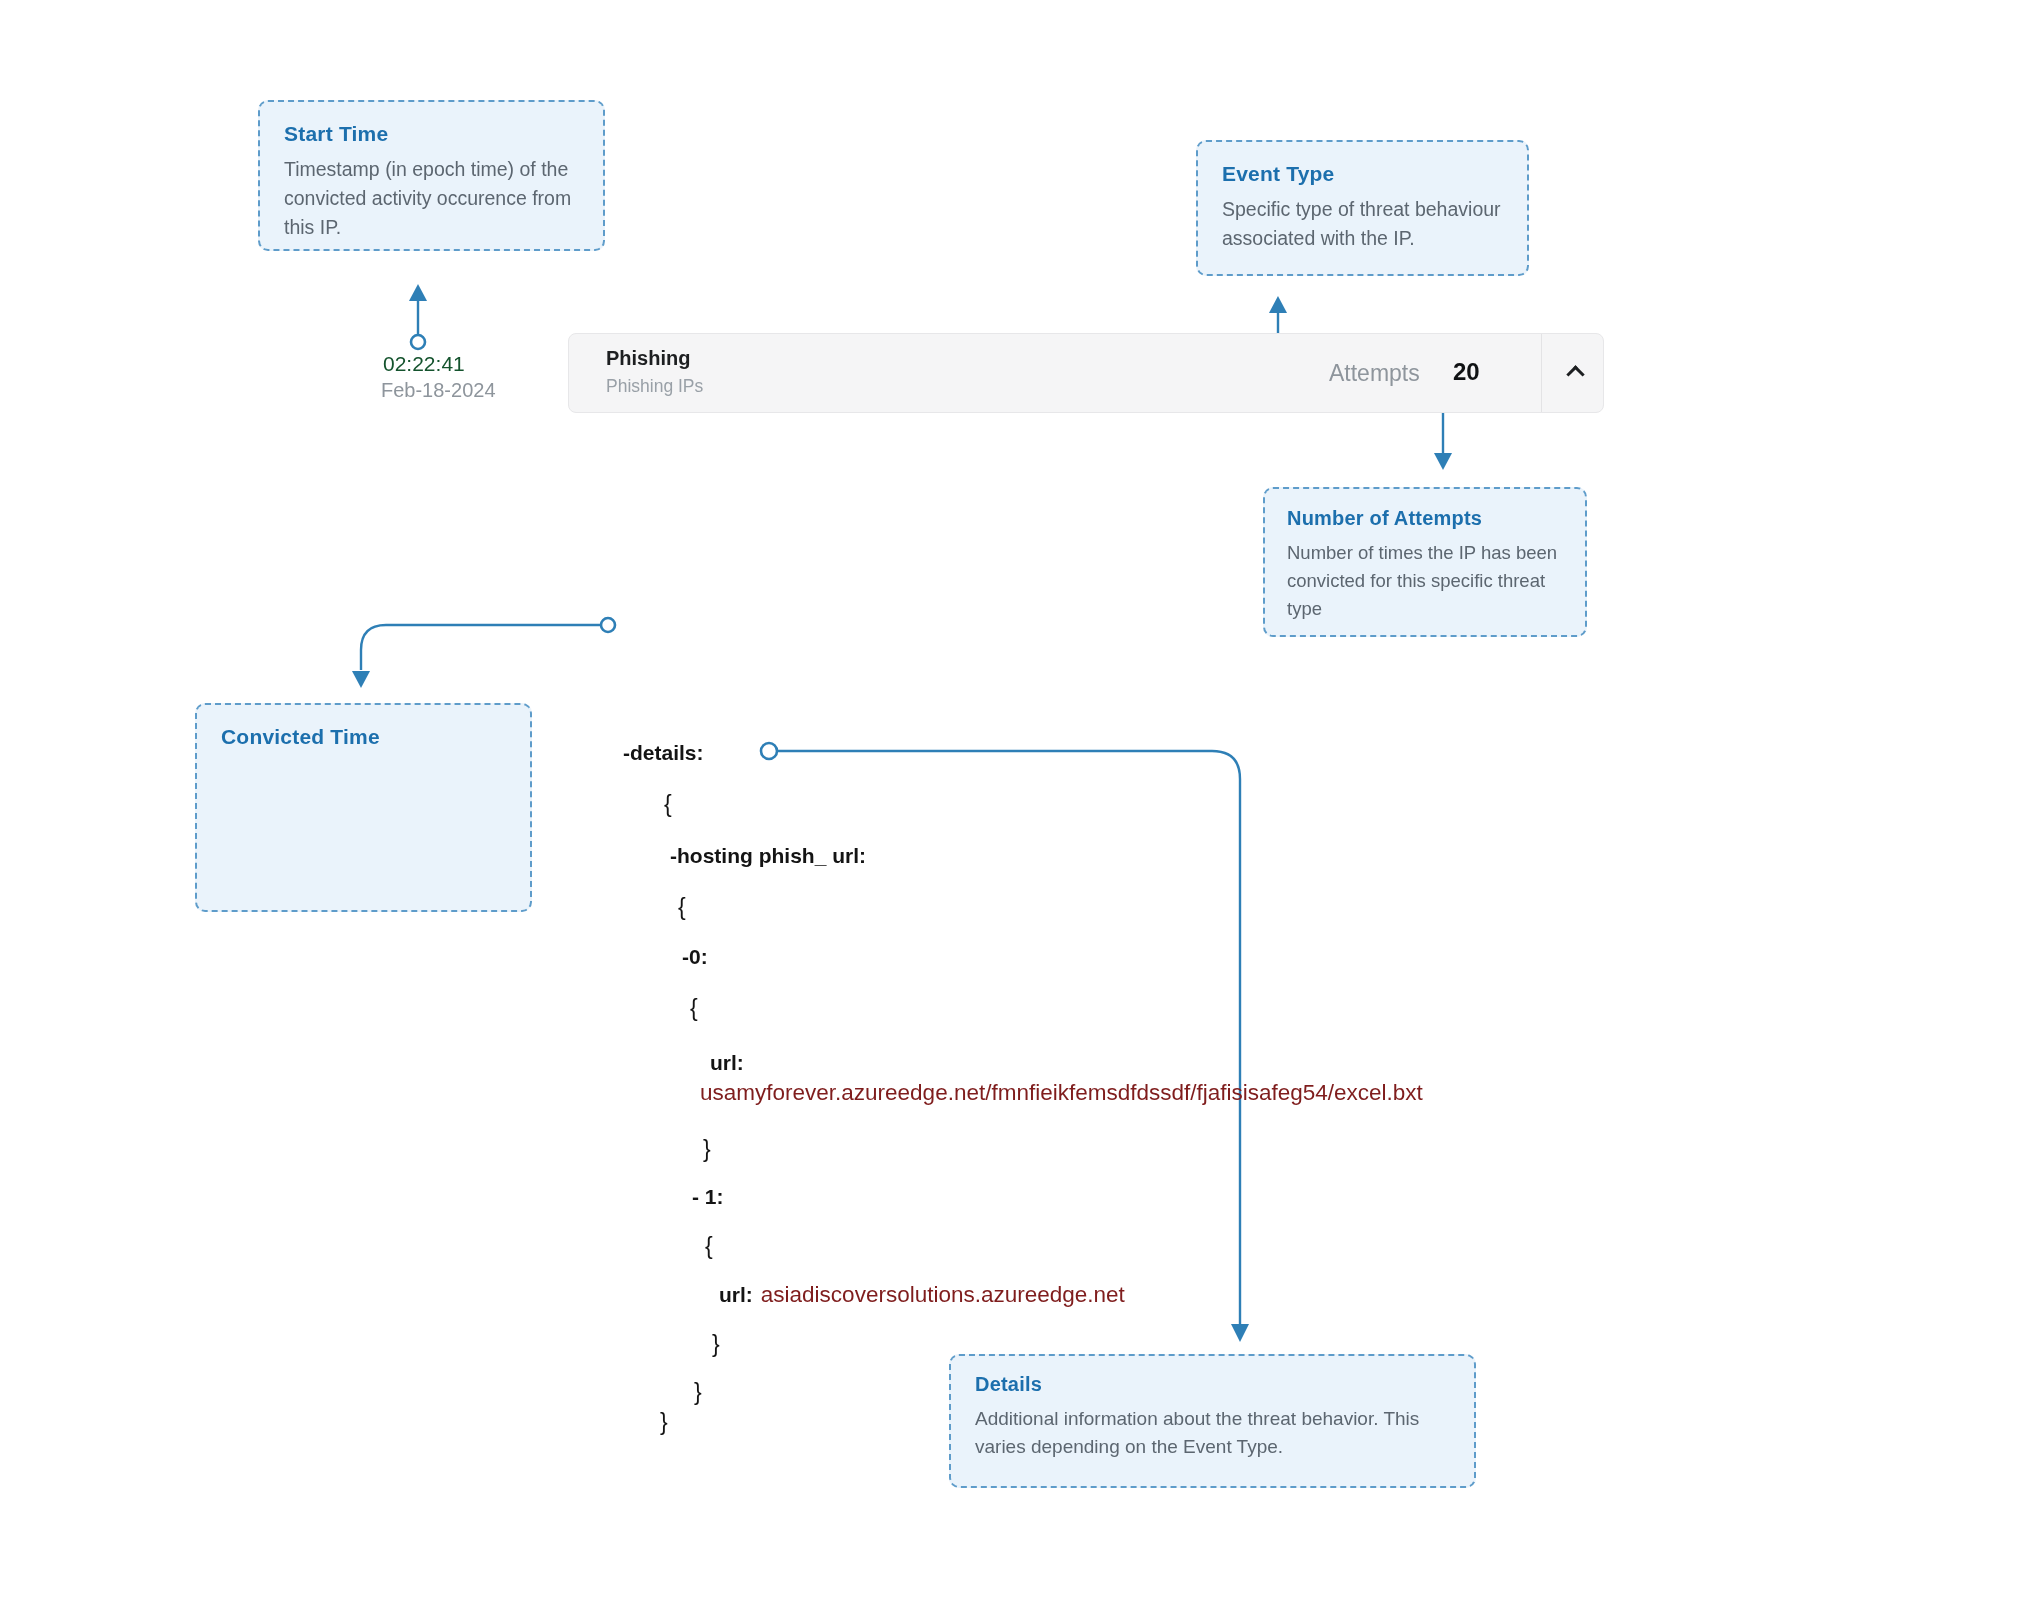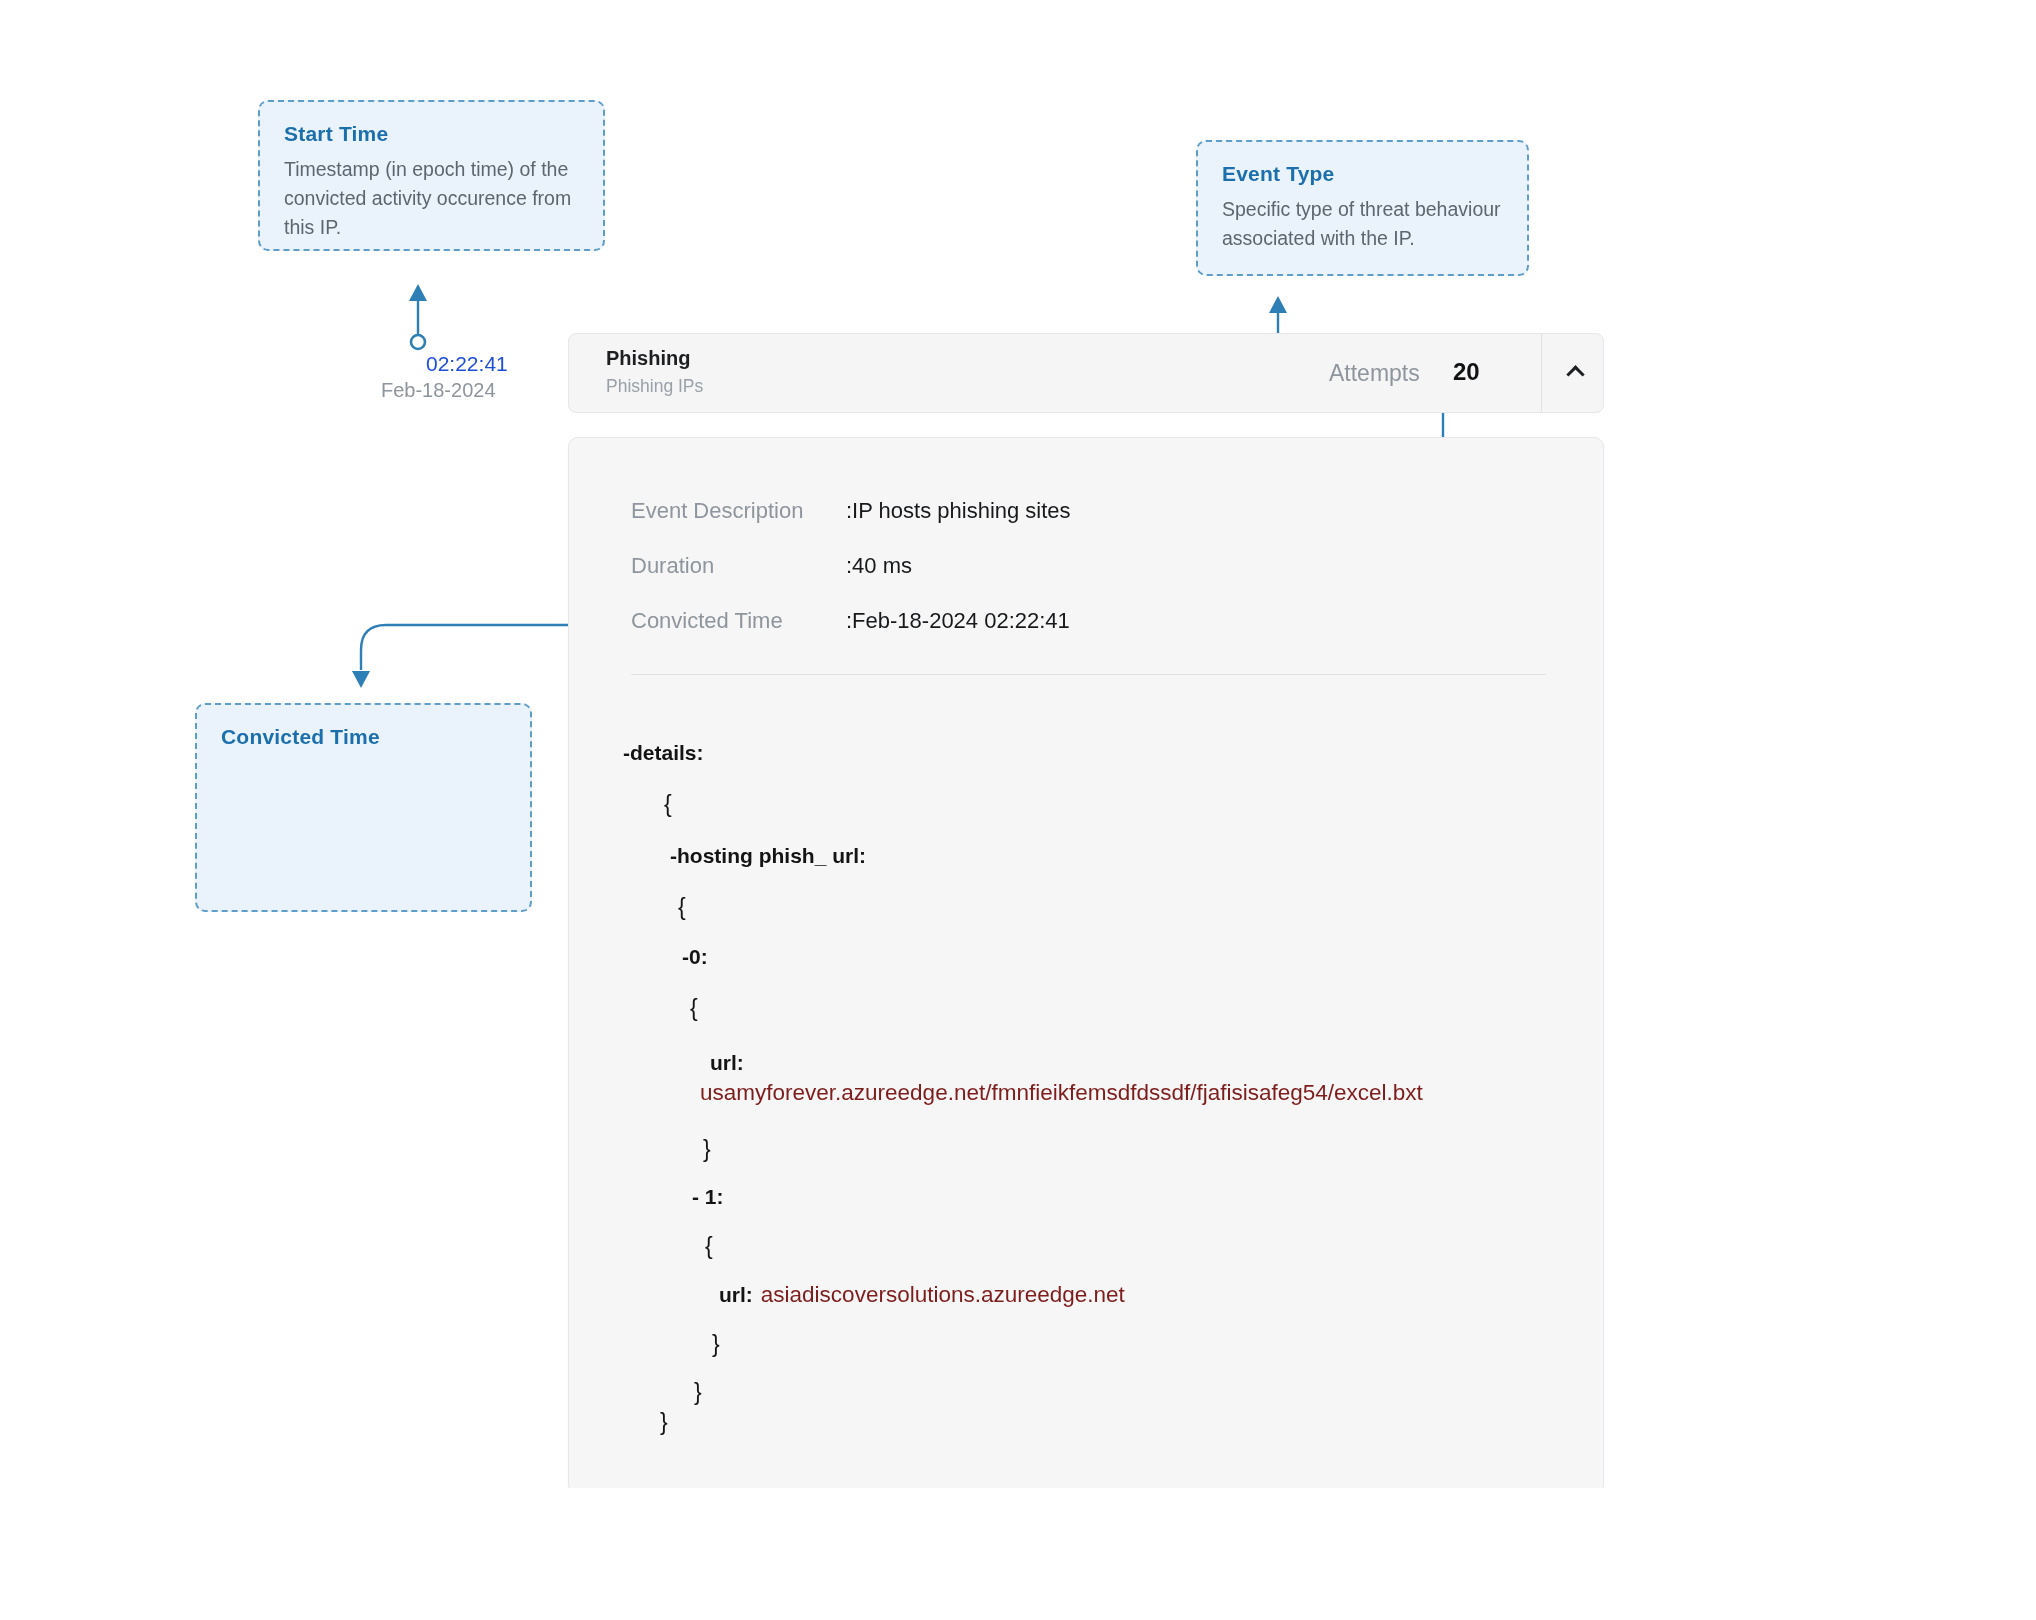--- a/index.html
+++ b/index.html
@@ -40,21 +40,21 @@
     position:absolute; left:568px; top:437px; width:1036px; height:1058px;
     background:#f6f6f7; border:1px solid #e7e7e9; border-radius:10px;
     box-shadow:0 1px 2px rgba(0,0,0,0.03);
   }
   .field-row { position:absolute; left:62px; }
   .field-label { display:inline-block; width:215px; font-size:22px; color:#8e959c; }
   .field-value { font-size:22px; color:#17191b; }
   .panel-divider { position:absolute; left:62px; top:236px; width:915px; height:1px; background:#e3e3e5; }
 
   
-  .ts-time { position:absolute; left:383px; top:352px; font-size:21px; color:#1d4ed8;margin-left:43px; }
+  .ts-time { position:absolute; left:383px; top:352px; font-size:21px; color:#14532d; }
   .ts-date { position:absolute; left:381px; top:379px; font-size:20px; color:#8e959c; }
 
   
   .code-line { position:absolute; white-space:nowrap; line-height:30px; }
   .code-key   { font-size:21px; font-weight:bold; color:#141414; }
   .code-brace { font-size:23px; font-weight:500; color:#141414; }
   .code-url   { font-size:22.5px; color:#7f1d1d; }
   .code-mixed-label { font-size:21px; font-weight:bold; color:#141414; margin-right:8px; }
 </style>
 </head>
@@ -122,28 +122,20 @@
     <div class="hc-title">Phishing</div>
     <div class="hc-sub">Phishing IPs</div>
     <div class="hc-attempts-label">Attempts</div>
     <div class="hc-attempts-value">20</div>
     <div class="hc-divider"></div>
     <div class="hc-chevron-btn">
       <div class="hc-chevron"></div>
     </div>
   </div>
 
-  <div class="main-panel">
-    <div id="fields">
-        <div class="field-row" style="top: 60px;"><span class="field-label">Event Description</span><span class="field-value">:IP hosts phishing sites</span></div>
-        <div class="field-row" style="top: 115px;"><span class="field-label">Duration</span><span class="field-value">:40 ms</span></div>
-        <div class="field-row" style="top: 170px;"><span class="field-label">Convicted Time</span><span class="field-value">:Feb-18-2024 02:22:41</span></div>
-      </div>
-    <div class="panel-divider"></div>
-  </div>
 
   <div id="code-layer">
       <div class="code-line code-key" style="left: 623px; top: 738px;">-details:</div>
       <div class="code-line code-brace" style="left: 664px; top: 789px;">{</div>
       <div class="code-line code-key" style="left: 670px; top: 841px;">-hosting phish_ url:</div>
       <div class="code-line code-brace" style="left: 678px; top: 892px;">{</div>
       <div class="code-line code-key" style="left: 682px; top: 942px;">-0:</div>
       <div class="code-line code-brace" style="left: 690px; top: 993px;">{</div>
       <div class="code-line code-key" style="left: 710px; top: 1048px;">url:</div>
       <div class="code-line code-url" style="left: 700px; top: 1078px;">usamyforever.azureedge.net/fmnfieikfemsdfdssdf/fjafisisafeg54/excel.bxt</div>

